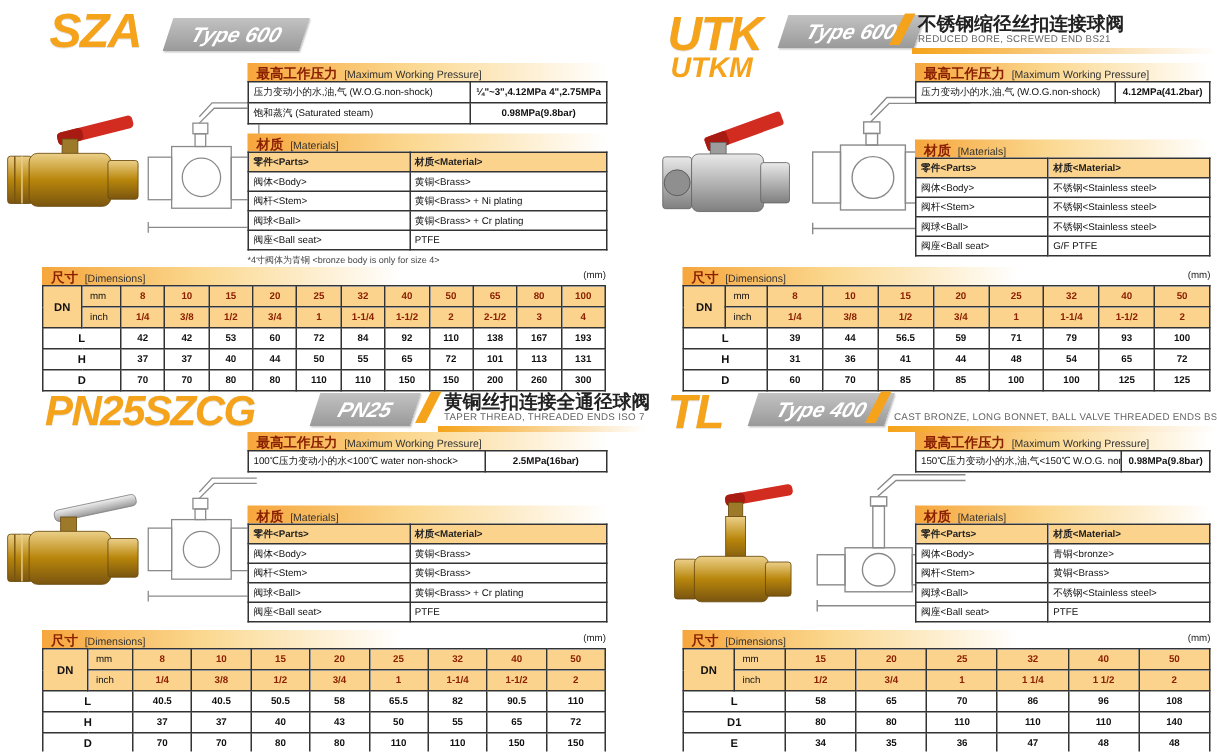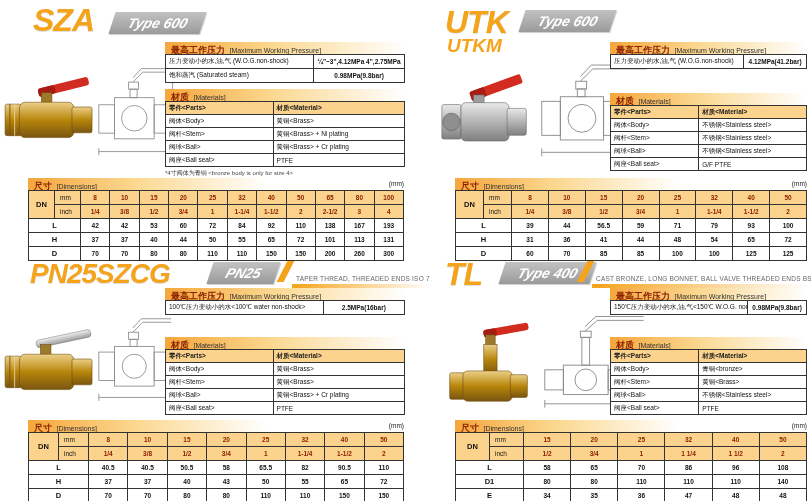--- a/index.html
+++ b/index.html
@@ -249,20 +249,26 @@
     </tbody>
       </table>
   </div>
 </section>
 
 <section class="quad q2">
   <div class="hdr">
     <span class="model big" style="left:15px;top:4px;">UTK</span>
     <span class="model2" style="left:17px;top:34px;">UTKM</span>
     <span class="badge" style="left:92px;top:8px;">Type 600</span>
+    <div class="titleblock" style="left:168px;top:6px;width:213px;">
+      <div class="slash"></div>
+      <div class="tcn">不锈钢缩径丝扣连接球阀</div>
+      <div class="ten">REDUCED BORE, SCREWED END BS21</div>
+      <div class="underbar"></div>
+    </div>
   </div>
 
   <svg class="photo" style="left:8px;top:60px;width:96px;height:92px;" viewBox="0 0 100 95">
     <defs>
       <linearGradient id="ss1" x1="0" y1="0" x2="0" y2="1">
         <stop offset="0" stop-color="#e9e9e9"></stop>
           <stop offset=".5" stop-color="#b4b4b4"></stop>
           <stop offset="1" stop-color="#7f7f7f"></stop>
       </linearGradient>
     </defs>
@@ -419,20 +425,21 @@
       </table>
   </div>
 </section>
 
 <section class="quad q3">
   <div class="hdr">
     <span class="model" style="left:30px;top:10px;font-size:28px;">PN25SZCG</span>
     <span class="badge" style="left:210px;top:12px;">PN25</span>
     <div class="titleblock" style="left:282px;top:10px;width:148px;">
       <div class="slash"></div>
+      <div class="tcn">黄铜丝扣连接全通径球阀</div>
       <div class="ten">TAPER THREAD, THREADED ENDS ISO 7</div>
       <div class="underbar"></div>
     </div>
   </div>
 
   <svg class="photo" style="left:2px;top:68px;width:96px;height:86px;" viewBox="0 0 100 90">
     <defs>
       <linearGradient id="br3" x1="0" y1="0" x2="0" y2="1">
         <stop offset="0" stop-color="#ecd089"></stop>
           <stop offset=".5" stop-color="#b8860b"></stop>

